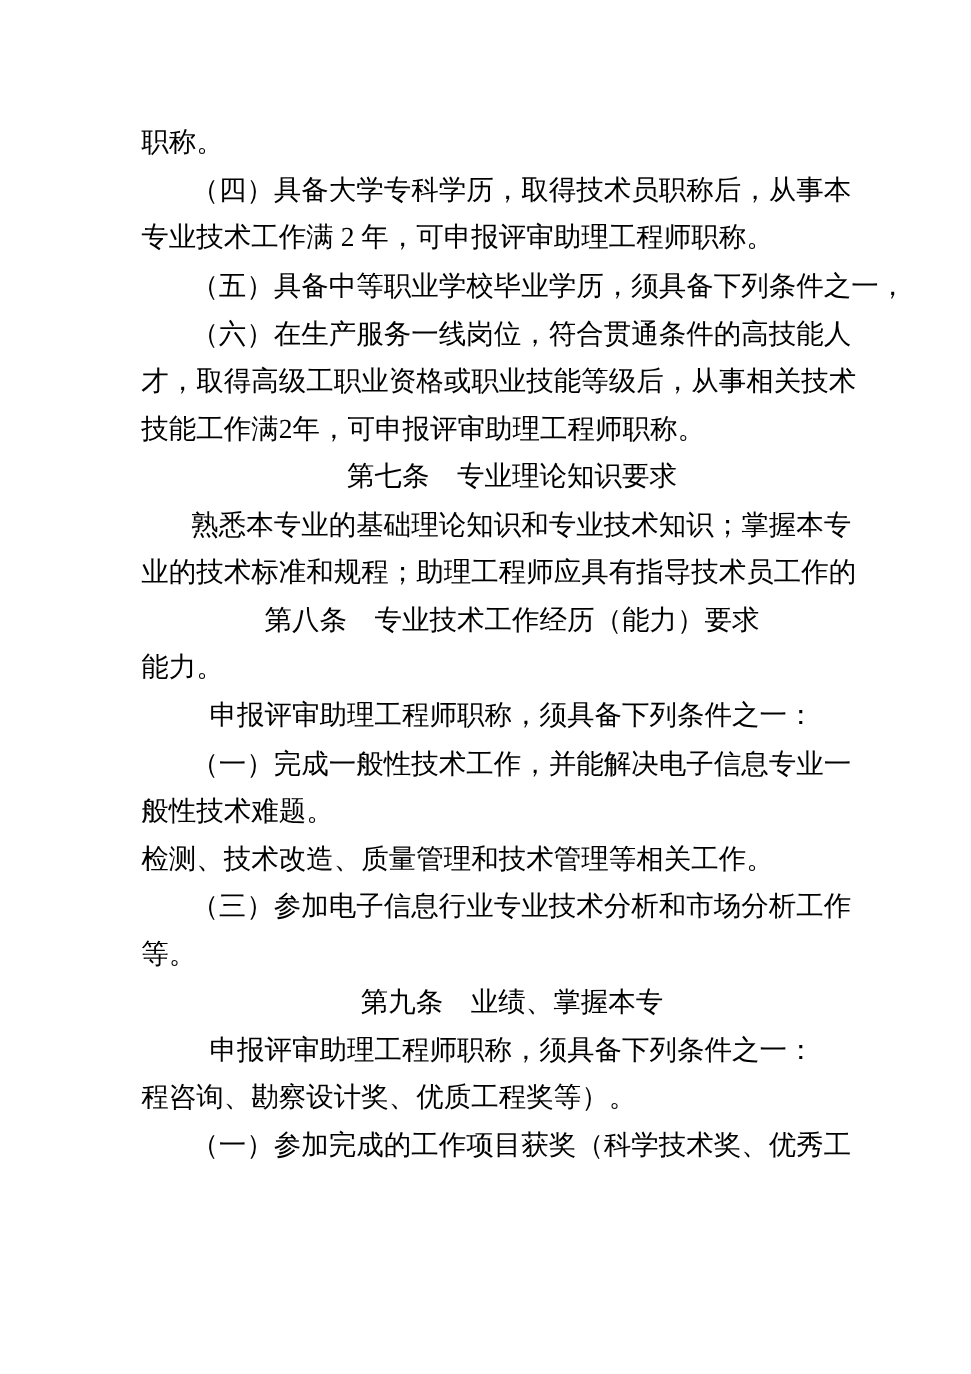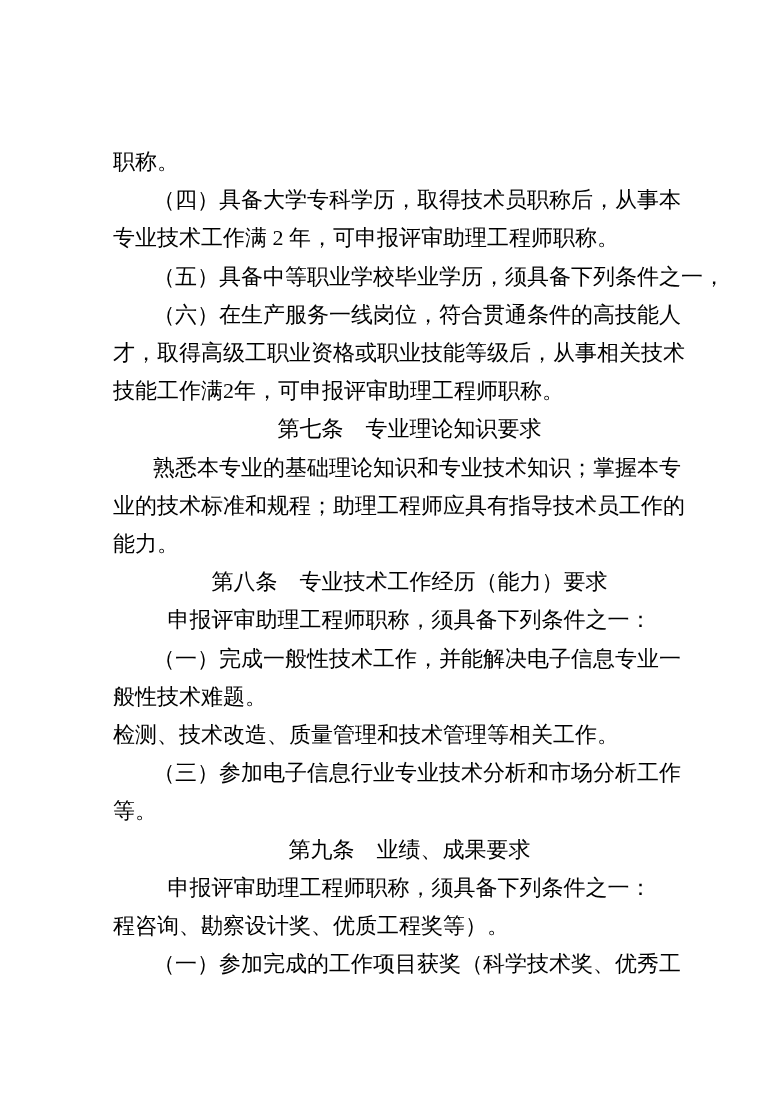--- a/index.html
+++ b/index.html
@@ -14,21 +14,20 @@
     background: #ffffff;
     overflow: hidden;
     font-family: "Liberation Serif", "DejaVu Serif", serif;
   }
   .textblock {
     position: absolute;
     left: 113px;
     top: 95px;
     width: 553px;
     color: #000000;
-    margin-top: 48px;
   }
   .line {
     font-size: 22px;
     line-height: 38.2px;
     white-space: nowrap;
     letter-spacing: 0;
   }
   .line.indent {
     text-indent: 40px;
     text-align: center;
@@ -46,26 +45,26 @@
       <div class="line">职称。</div>
       <div class="line indent fill">（四）具备大学专科学历，取得技术员职称后，从事本</div>
       <div class="line">专业技术工作满 2 年，可申报评审助理工程师职称。</div>
       <div class="line indent fill">（五）具备中等职业学校毕业学历，须具备下列条件之一，</div>
       <div class="line indent fill">（六）在生产服务一线岗位，符合贯通条件的高技能人</div>
       <div class="line fill">才，取得高级工职业资格或职业技能等级后，从事相关技术</div>
       <div class="line">技能工作满2年，可申报评审助理工程师职称。</div>
       <div class="line indent">第七条　专业理论知识要求</div>
       <div class="line indent fill">熟悉本专业的基础理论知识和专业技术知识；掌握本专</div>
       <div class="line fill">业的技术标准和规程；助理工程师应具有指导技术员工作的</div>
+      <div class="line indent">第八条　专业技术工作经历（能力）要求</div>
       <div class="line">能力。</div>
-      <div class="line indent">第八条　专业技术工作经历（能力）要求</div>
       <div class="line indent">申报评审助理工程师职称，须具备下列条件之一：</div>
       <div class="line indent fill">（一）完成一般性技术工作，并能解决电子信息专业一</div>
       <div class="line">般性技术难题。</div>
       <div class="line">检测、技术改造、质量管理和技术管理等相关工作。</div>
       <div class="line indent fill">（三）参加电子信息行业专业技术分析和市场分析工作</div>
       <div class="line">等。</div>
-      <div class="line indent">第九条　业绩、成果要求</div>
+      <div class="line indent">第九条　业绩、掌握本专</div>
       <div class="line indent">申报评审助理工程师职称，须具备下列条件之一：</div>
       <div class="line">程咨询、勘察设计奖、优质工程奖等）。</div>
       <div class="line indent fill">（一）参加完成的工作项目获奖（科学技术奖、优秀工</div>
     </div>
 </div>
 
 </body></html>

